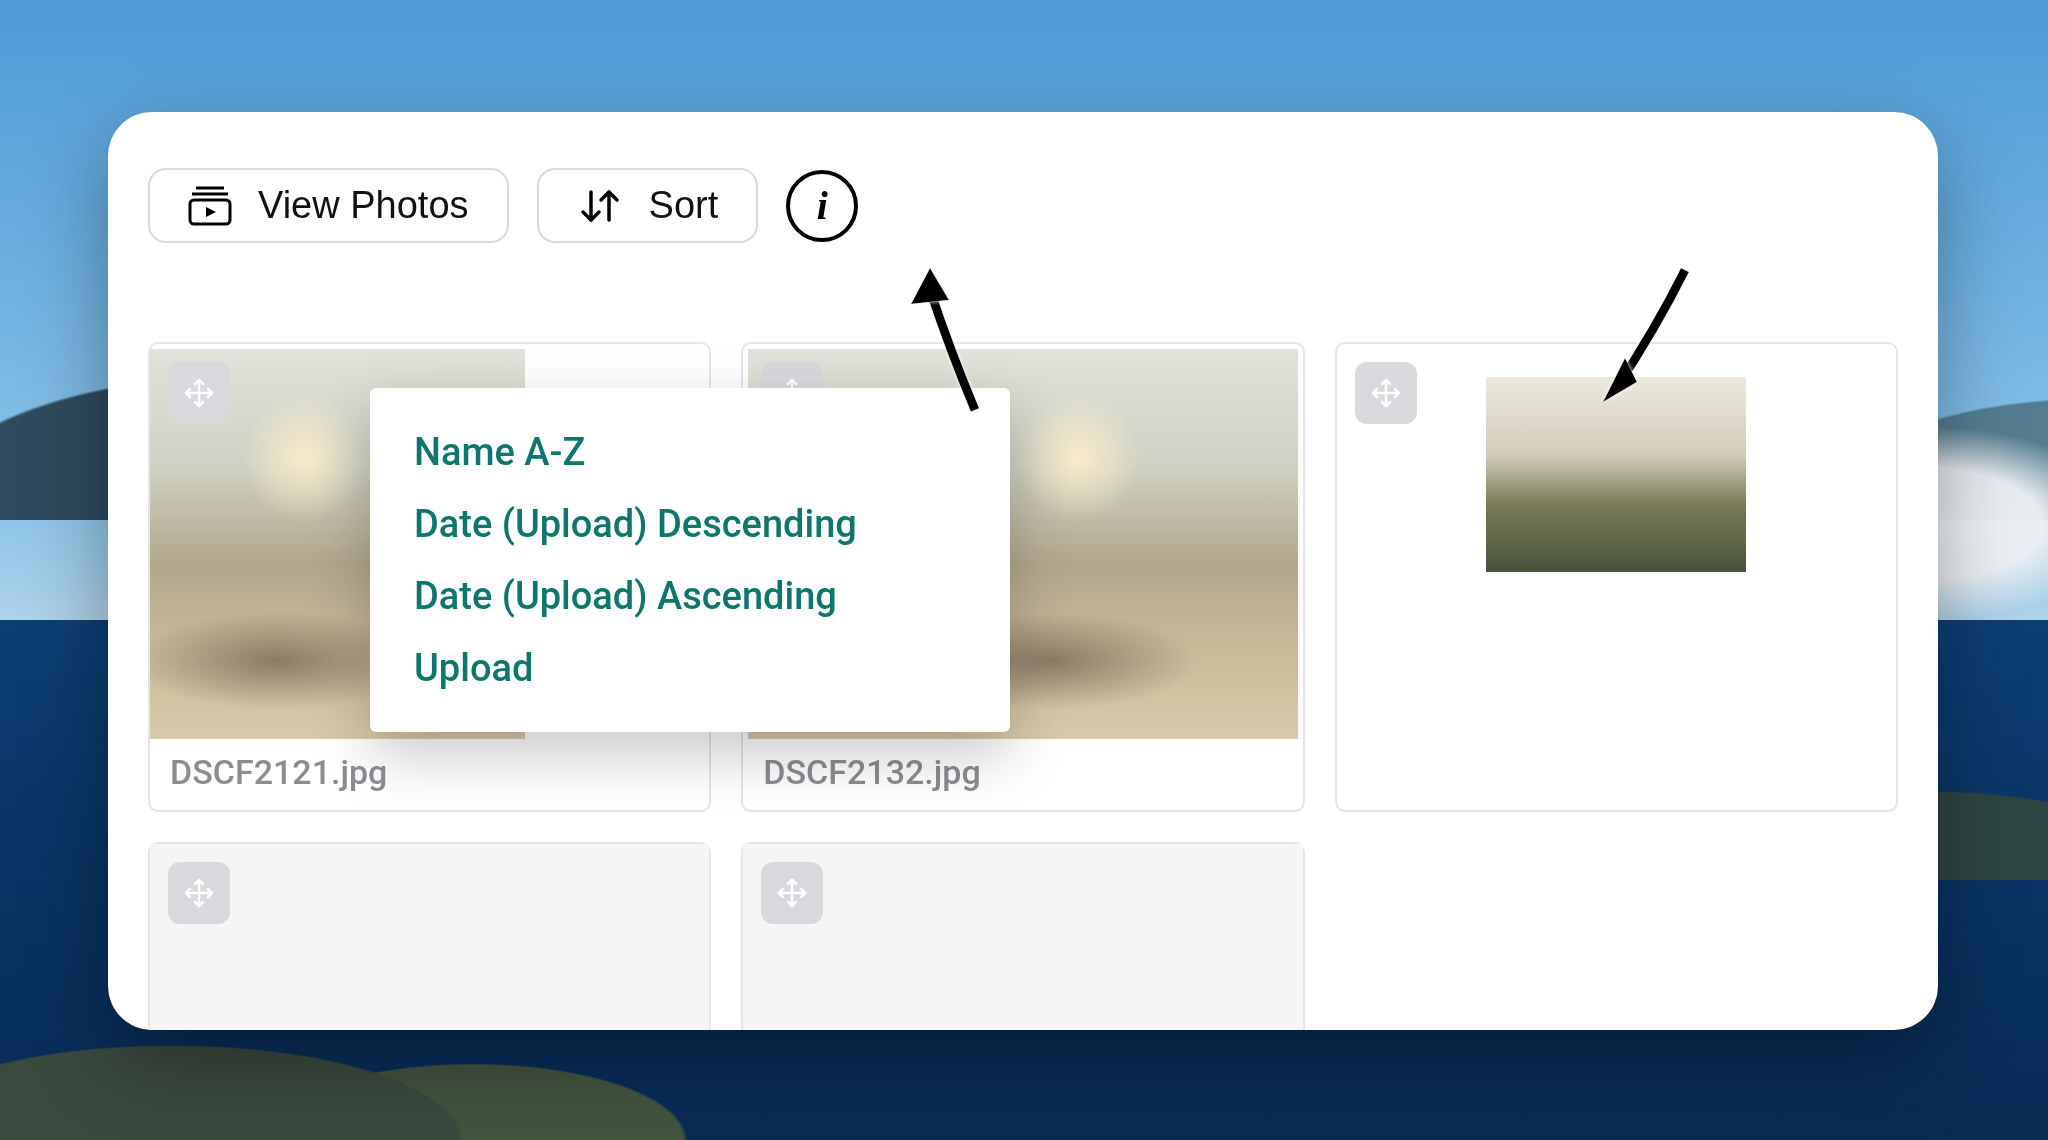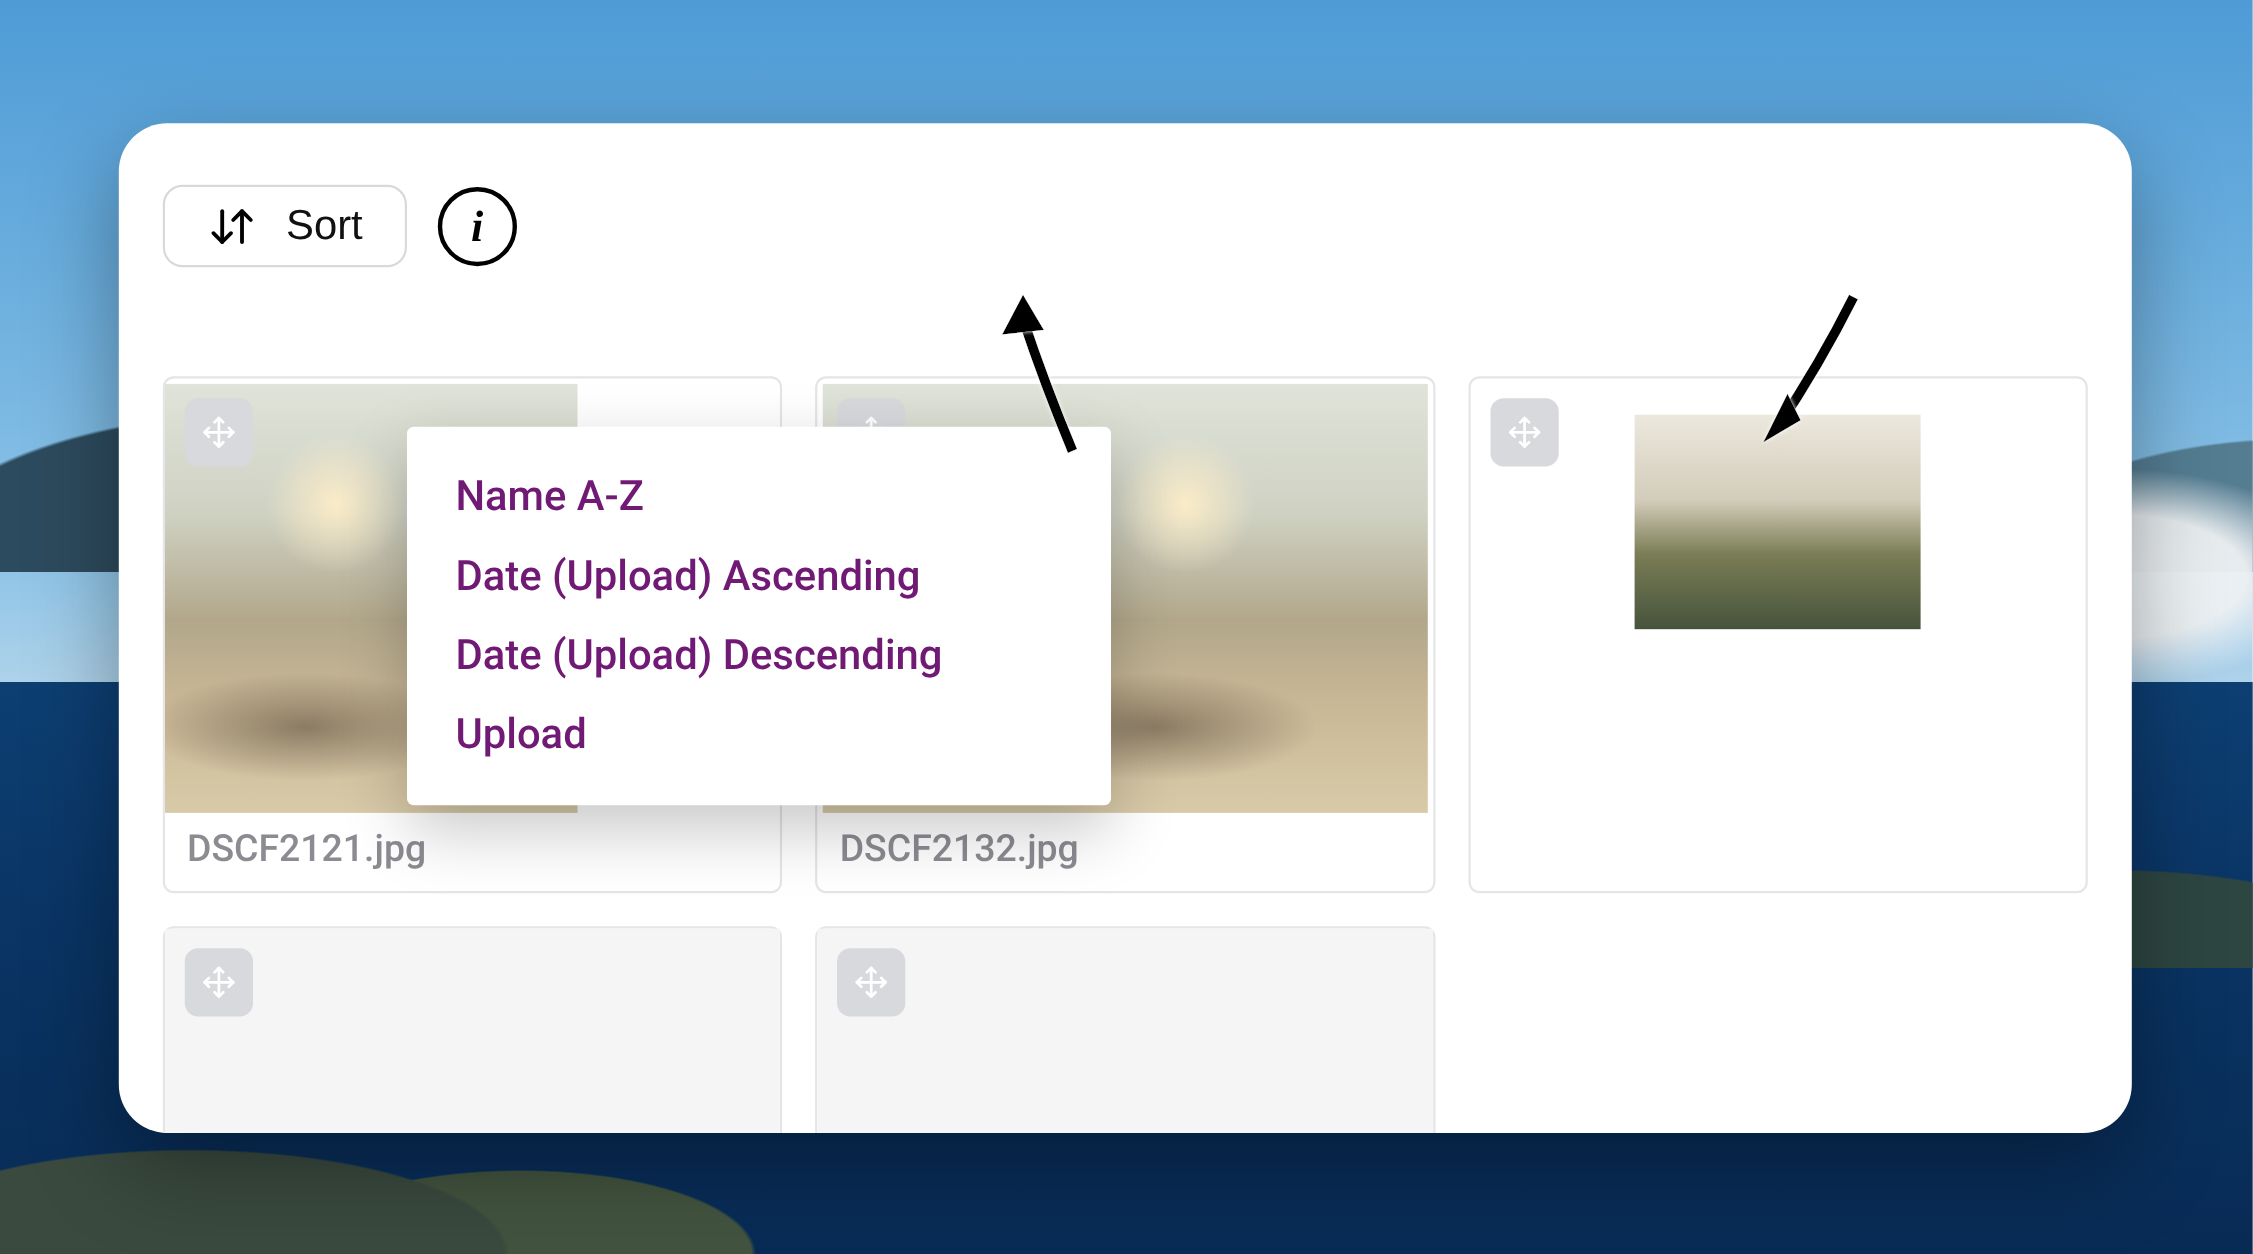--- a/index.html
+++ b/index.html
@@ -28,21 +28,21 @@
   
   .window{position:absolute;left:108px;top:112px;right:110px;bottom:110px;background:#fff;border-radius:44px;box-shadow:0 30px 80px rgba(0,0,0,.35);padding:56px 40px 0 40px;box-sizing:border-box;overflow:hidden;}
   .toolbar{display:flex;align-items:center;gap:28px;}
   .btn{display:inline-flex;align-items:center;gap:26px;border:2px solid #d9d9dc;border-radius:18px;background:#fff;padding:14px 38px;font-size:38px;font-weight:500;color:#111;cursor:pointer;}
   .btn svg{display:block;}
   .info-btn{display:inline-flex;align-items:center;justify-content:center;width:64px;height:64px;border-radius:50%;border:4px solid #000;background:#fff;cursor:pointer;}
   .info-btn span{font-family:Georgia,"Times New Roman",serif;font-style:italic;font-weight:700;font-size:40px;line-height:1;color:#000;}
 
   
   .dropdown{position:absolute;left:262px;top:276px;width:640px;background:#fff;border-radius:6px;box-shadow:0 22px 60px rgba(0,0,0,.22);padding:28px 0;z-index:40;}
-  .dropdown .opt{padding:14px 44px;font-size:38px;font-weight:500;color:#701a75;cursor:pointer;}
+  .dropdown .opt{padding:14px 44px;font-size:38px;font-weight:500;color:#0f766e;cursor:pointer;}
 
   
   .grid{position:absolute;left:40px;right:40px;top:230px;display:grid;grid-template-columns:repeat(3,1fr);gap:30px;}
   .card{border:2px solid #e5e5e8;border-radius:10px;background:#fff;}
   .thumb-wrap{position:relative;height:400px;display:flex;align-items:center;justify-content:center;overflow:hidden;}
   .thumb{max-width:100%;max-height:100%;display:block;}
   .caption{font-size:34px;color:#8b8b92;font-weight:500;padding:8px 20px 18px 20px;}
   .move-handle{position:absolute;left:18px;top:18px;width:62px;height:62px;border-radius:12px;background:#d7d9dc;display:flex;align-items:center;justify-content:center;cursor:grab;}
   .row2 .thumb-wrap{height:260px;}
   
@@ -70,20 +70,31 @@
   <div class="bg-snow"></div>
   <div class="bg-cloud"></div>
   <div class="bg-sea"></div>
   <div class="bg-coast2"></div>
   <div class="bg-coast"></div>
   <div class="bg-surf"></div>
 
   <div class="window">
 
     <div class="toolbar">
+      <button class="btn">
+        <span>
+          <svg width="44" height="40" viewBox="0 0 44 40" fill="none" stroke="#000" stroke-width="3">
+            <line x1="8" y1="2" x2="36" y2="2"></line>
+            <line x1="4" y1="8" x2="40" y2="8"></line>
+            <rect x="2" y="14" width="40" height="24" rx="4"></rect>
+            <polygon points="18,21 18,31 28,26" fill="#000" stroke="none"></polygon>
+          </svg>
+        </span>
+        <span>View Photos</span>
+      </button>
 
       <button class="btn">
         <span>
           <svg width="46" height="40" viewBox="0 0 46 40" fill="none" stroke="#000" stroke-width="3.5" stroke-linecap="round" stroke-linejoin="round">
             <line x1="14" y1="6" x2="14" y2="34"></line>
             <polyline points="6,26 14,34 22,26"></polyline>
             <line x1="32" y1="6" x2="32" y2="34"></line>
             <polyline points="24,14 32,6 40,14"></polyline>
           </svg>
         </span>
@@ -174,22 +185,22 @@
                 <polyline points="26,13 30,17 26,21"></polyline>
             </svg>
           </div>
           <div class="thumb ph-blank"></div>
         </div>
       </div>
     </div>
 
     <div class="dropdown">
       <div class="opt">Name A-Z</div>
+      <div class="opt">Date (Upload) Descending</div>
       <div class="opt">Date (Upload) Ascending</div>
-      <div class="opt">Date (Upload) Descending</div>
       <div class="opt">Upload</div>
     </div>
 
   </div>
 
   <svg class="arrow" style="left:895px;top:260px;" width="110" height="160" viewBox="0 0 110 160">
     <defs>
         <filter id="s1">
           <feDropShadow dx="0" dy="0" stdDeviation="2" flood-color="#fff"></feDropShadow>
         </filter>

